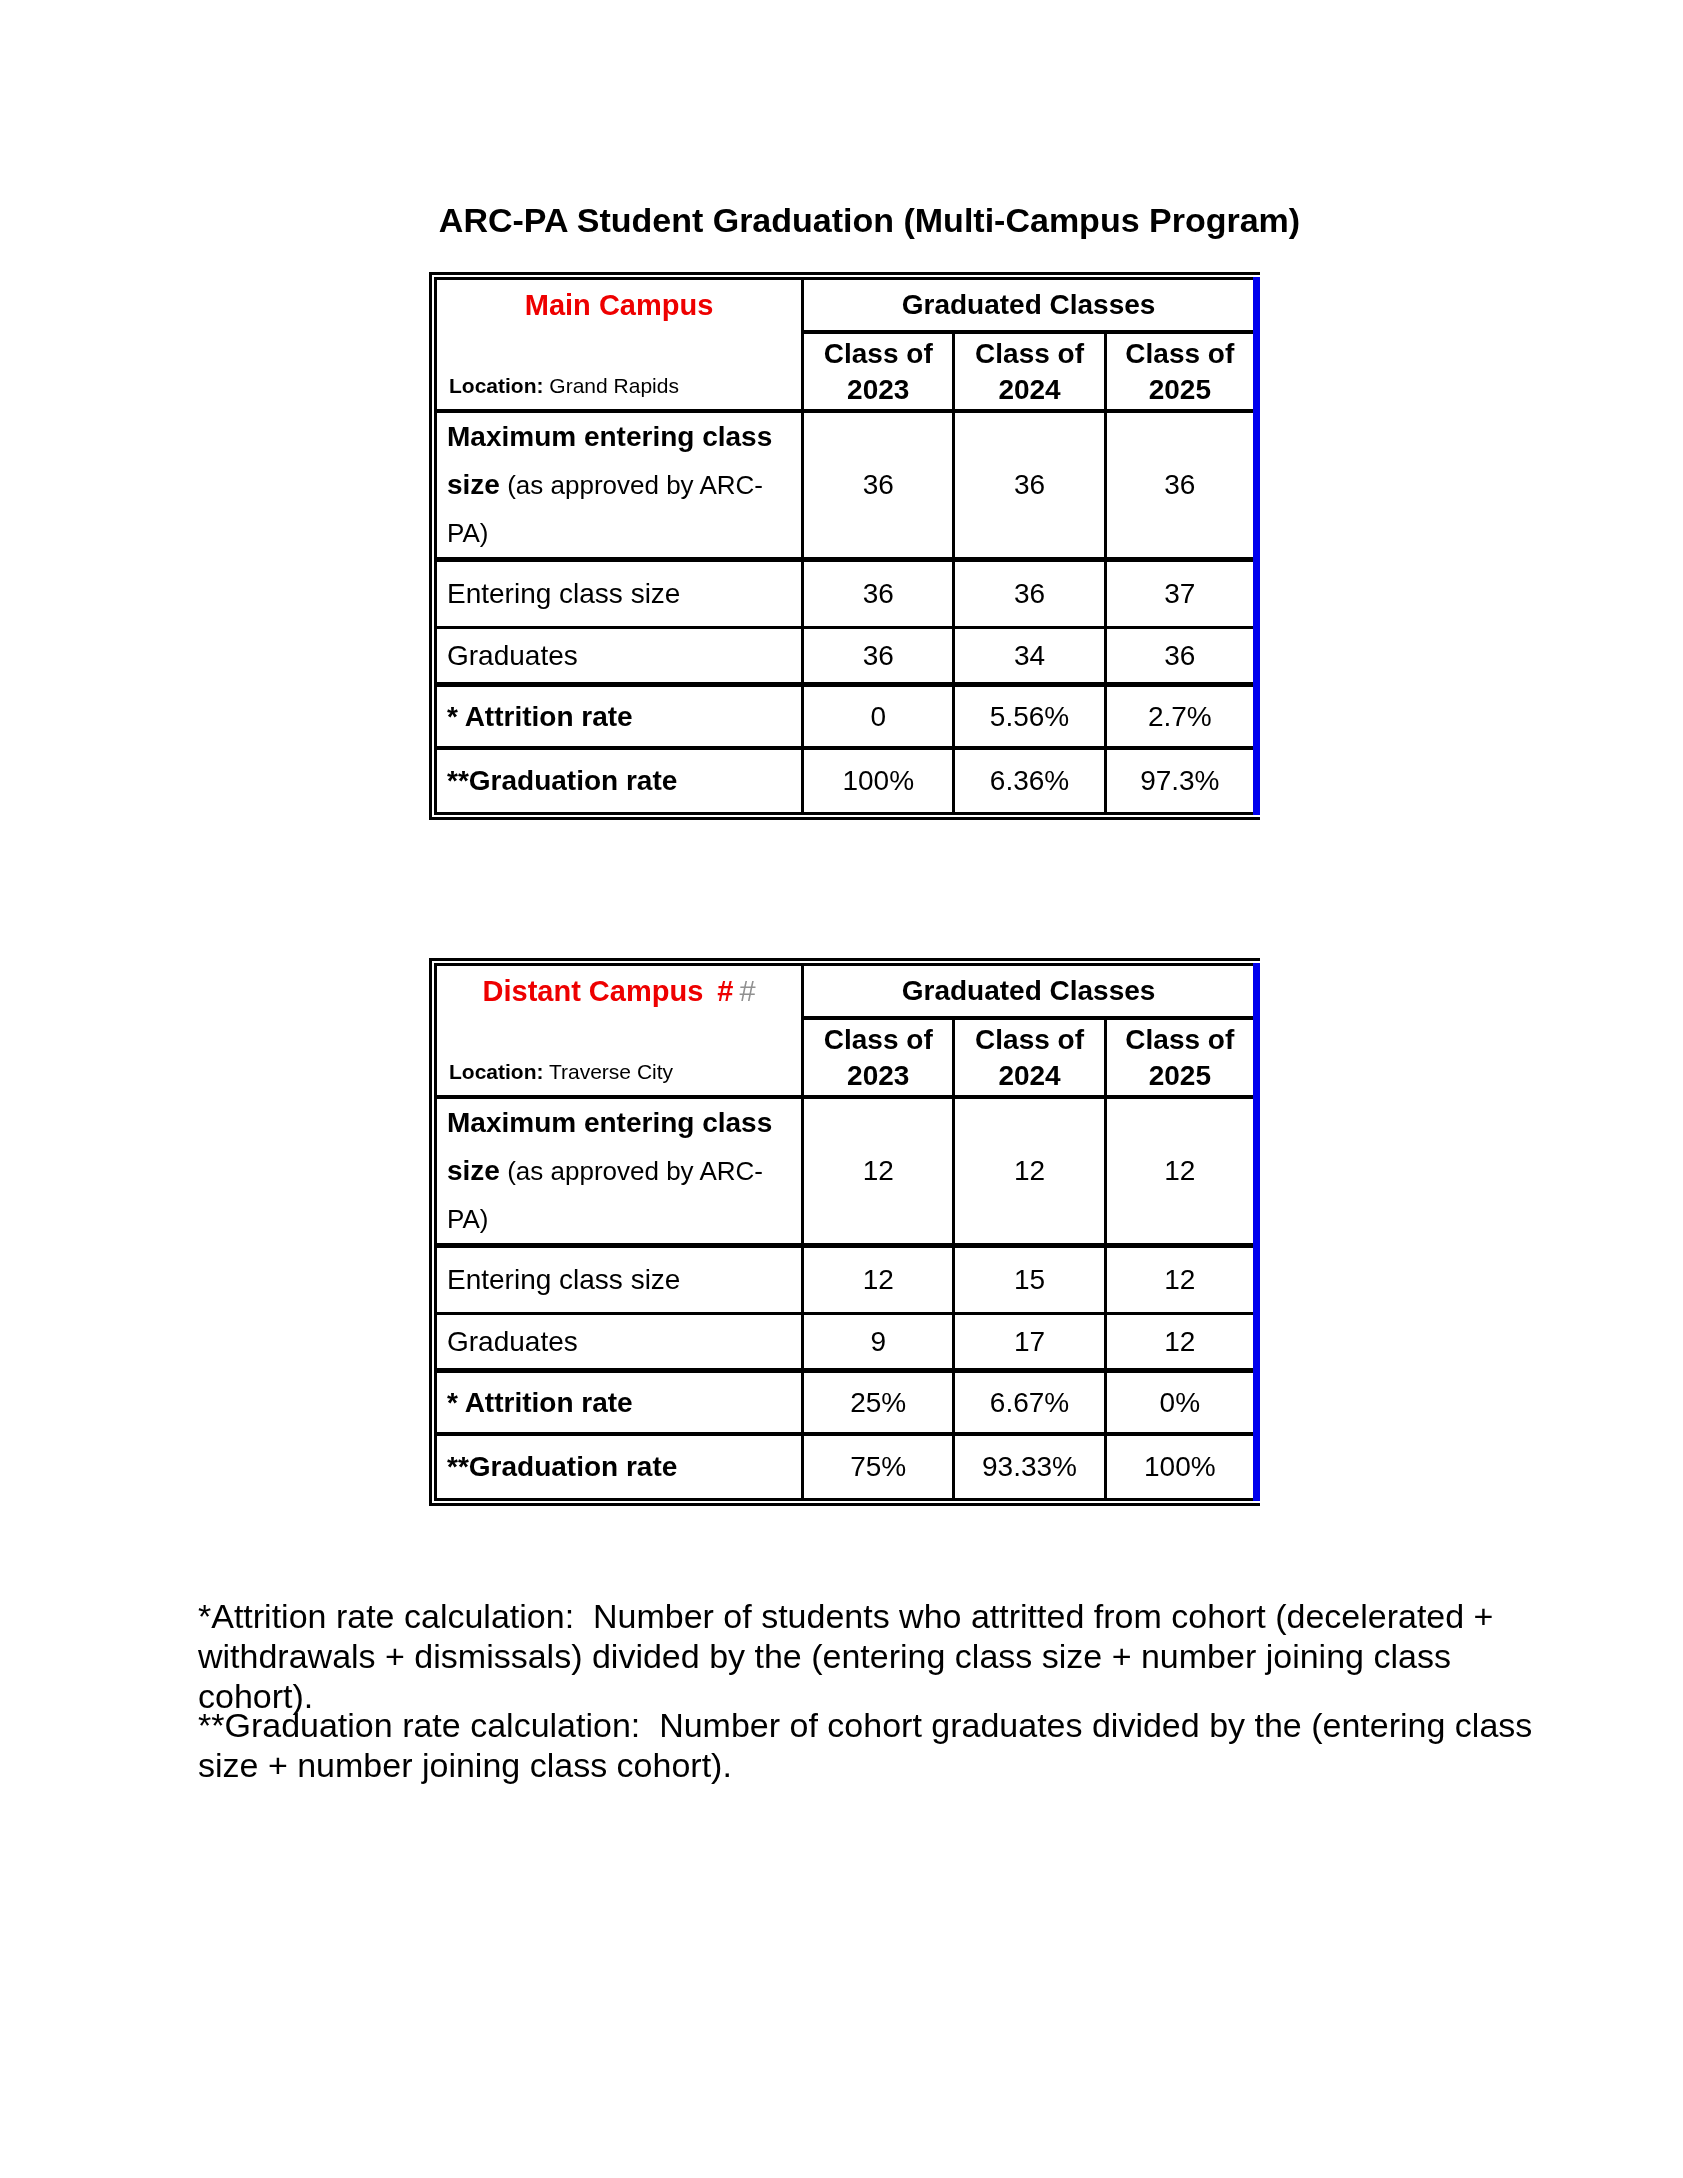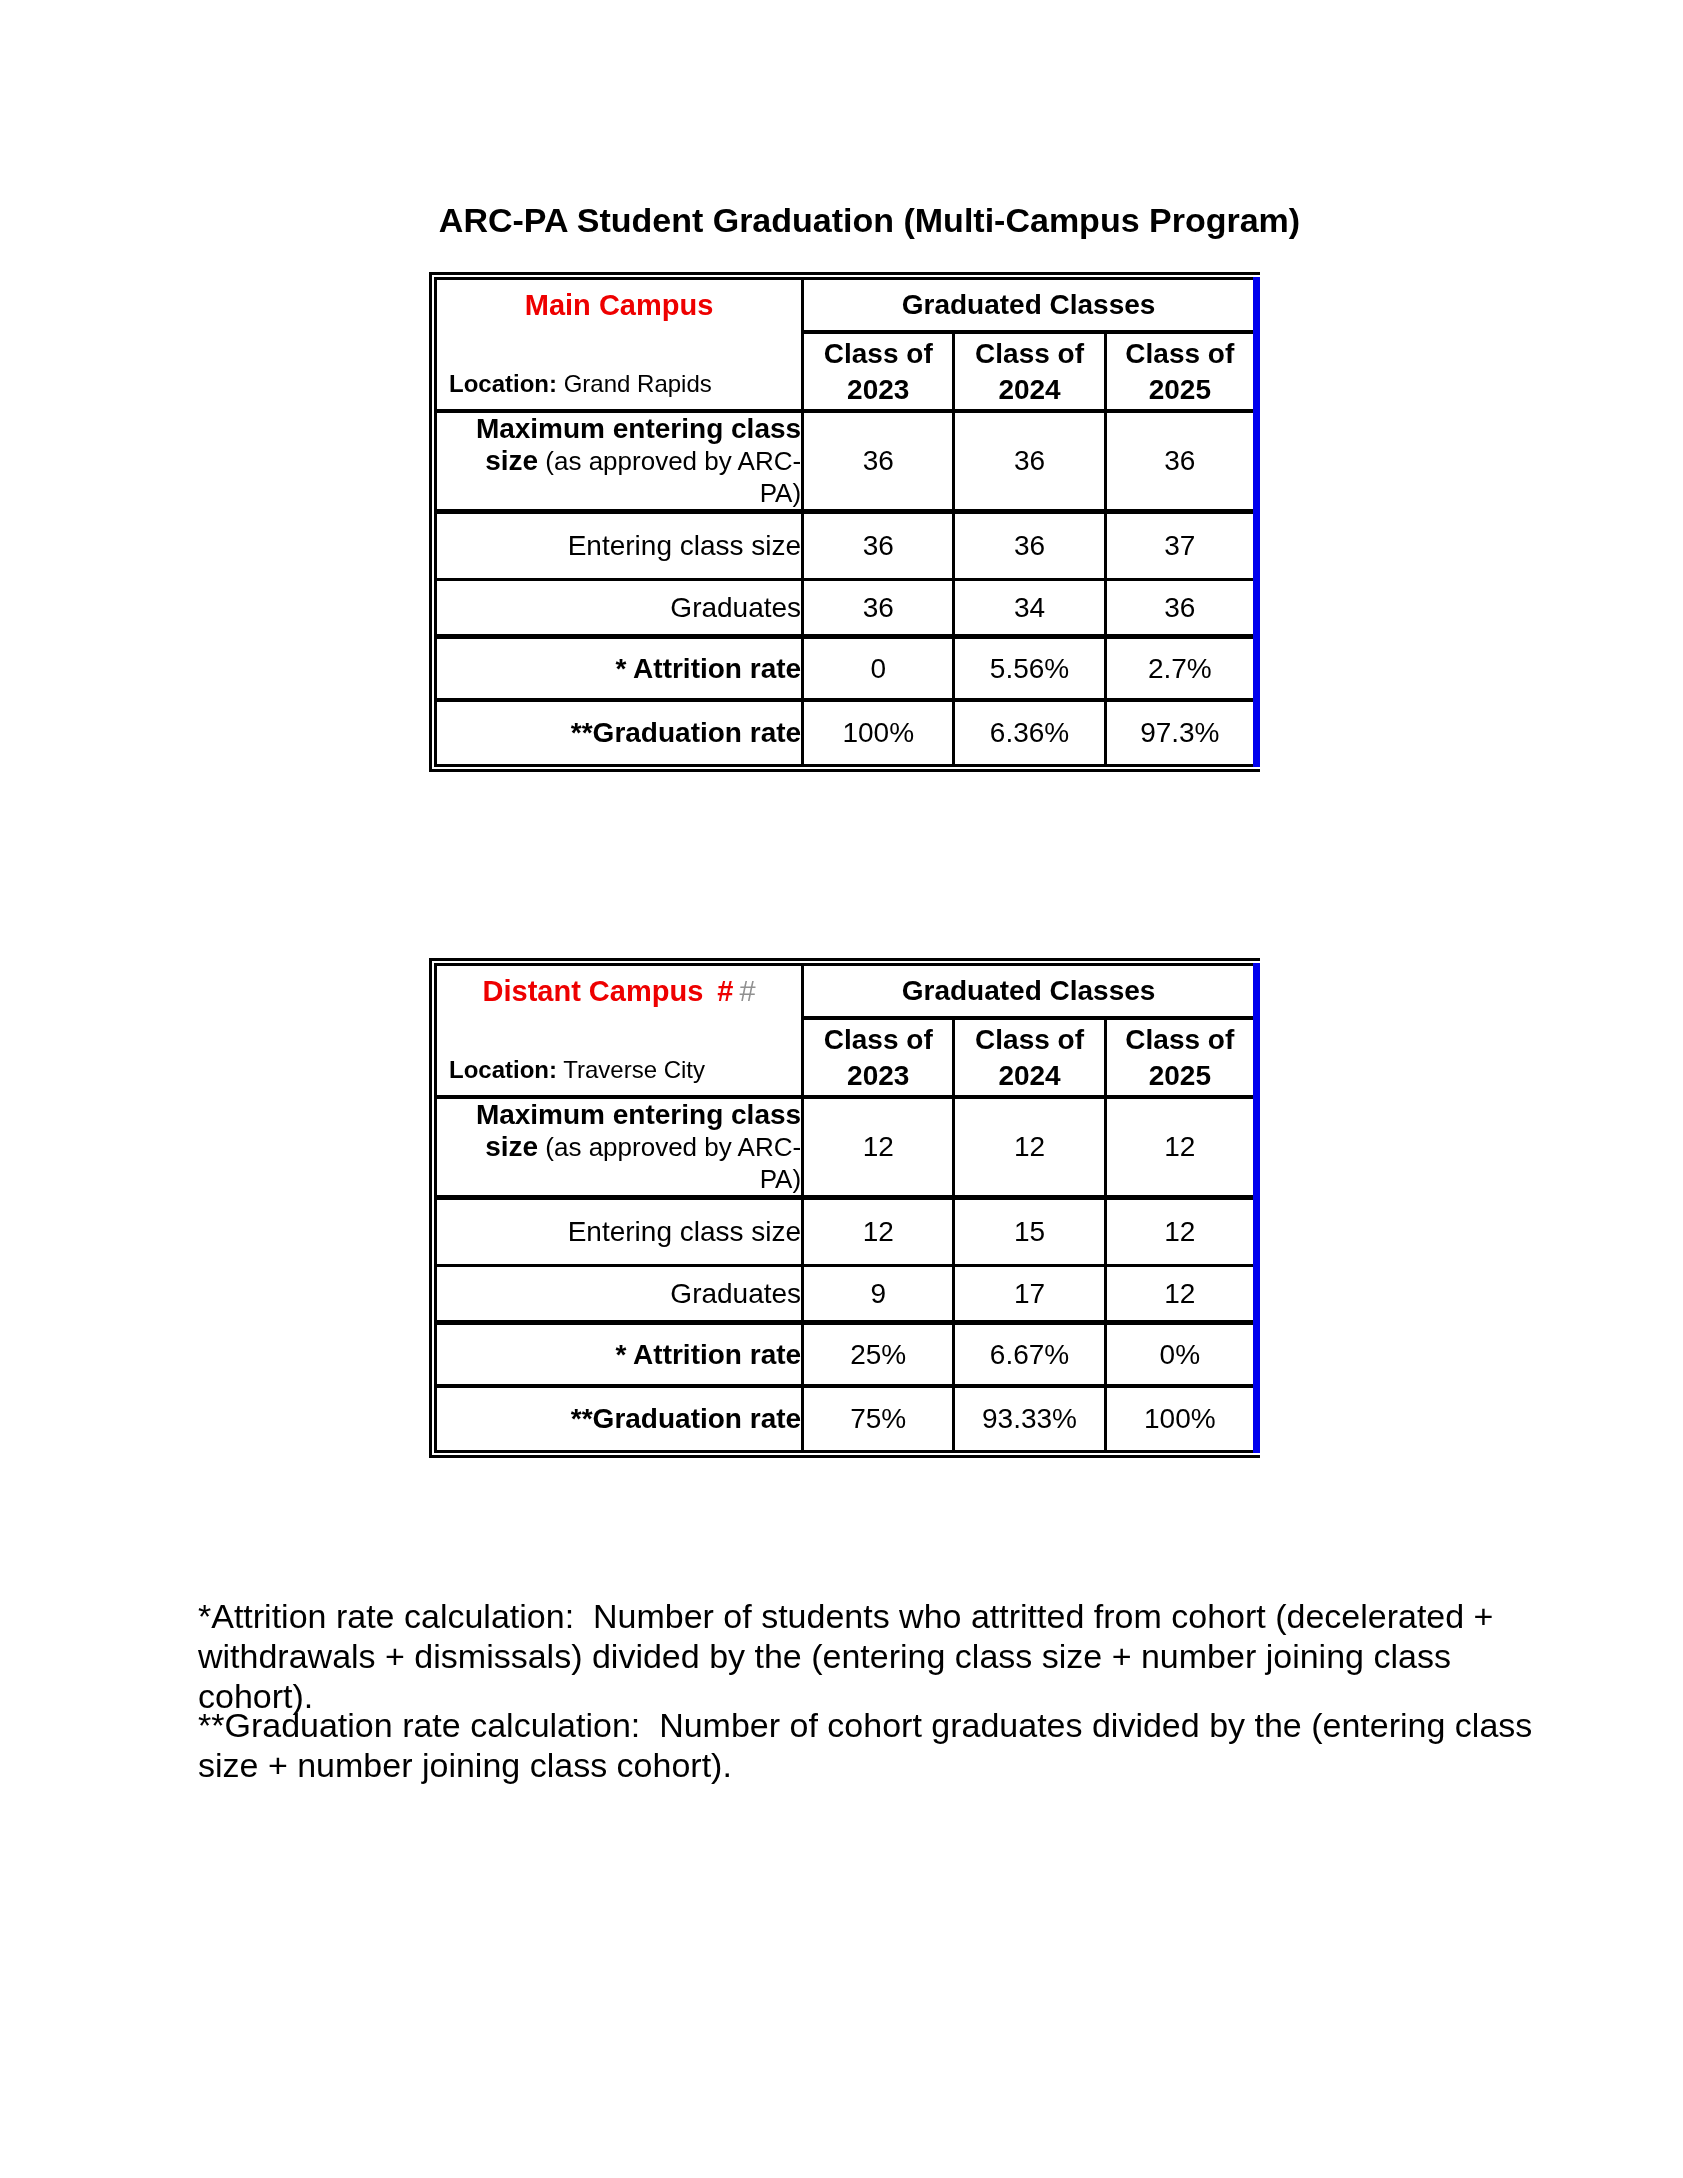--- a/index.html
+++ b/index.html
@@ -34,26 +34,26 @@
     border-bottom:4px solid #000;
   }
   .campus-cell{border-bottom:4px solid #000;}
   .campus-inner{
     display:flex;flex-direction:column;justify-content:space-between;
     height:127px;padding:8px 0 10px 0;box-sizing:border-box;
   }
   .campus-name{text-align:center;font-weight:bold;color:#EE0000;font-size:29px;}
   .hash{margin-left:14px;}
   .hash-gray{color:#909090;font-weight:normal;margin-left:6px;}
-  .loc-line{text-align:left;padding-left:12px;font-size:24px;}
+  .loc-line{text-align:left;padding-left:12px;font-size:21px;}
   .r-head2 td{height:75px;border-bottom:4px solid #000;}
   .classof{text-align:center;font-weight:bold;line-height:36px;}
 
   
-  .lbl{text-align:right;padding-left:10px;line-height:32px;}
+  .lbl{text-align:left;padding-left:10px;line-height:48px;}
   .val{text-align:center;font-weight:normal;}
   .b{font-weight:bold;}
   .note{font-weight:normal;font-size:26px;}
   .r-max td{height:80px;border-bottom:5px solid #000;}
   .r-entering td{height:64px;border-bottom:3px solid #000;}
   .r-grads td{height:53px;border-bottom:5px solid #000;}
   .r-attr td{height:59px;border-bottom:4px solid #000;}
   .r-gradrate td{height:62px;}
 
   

